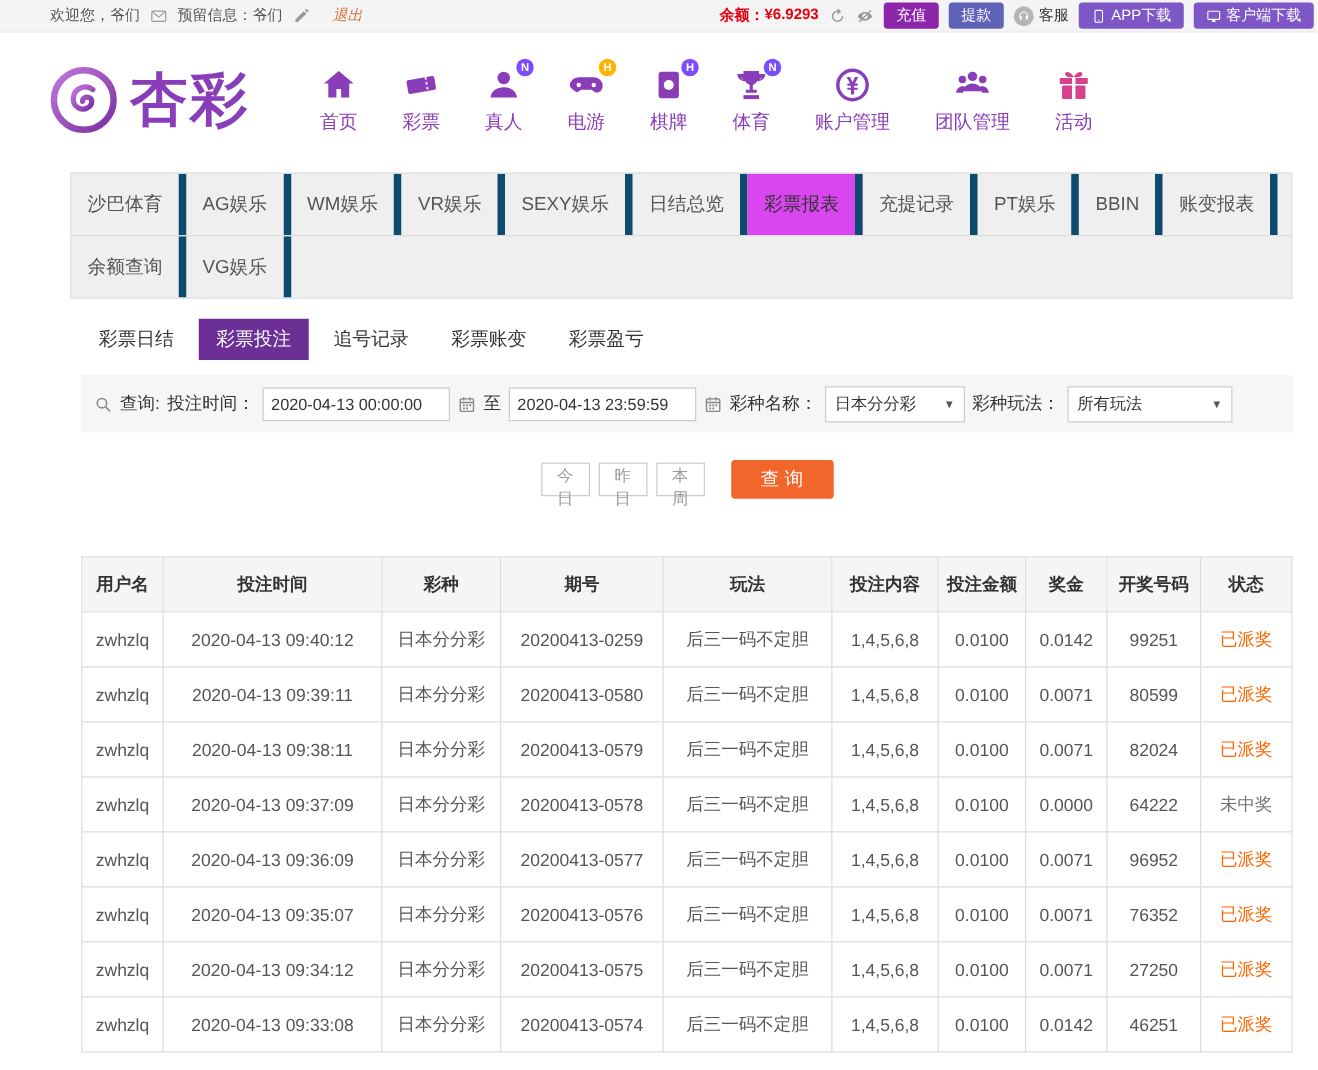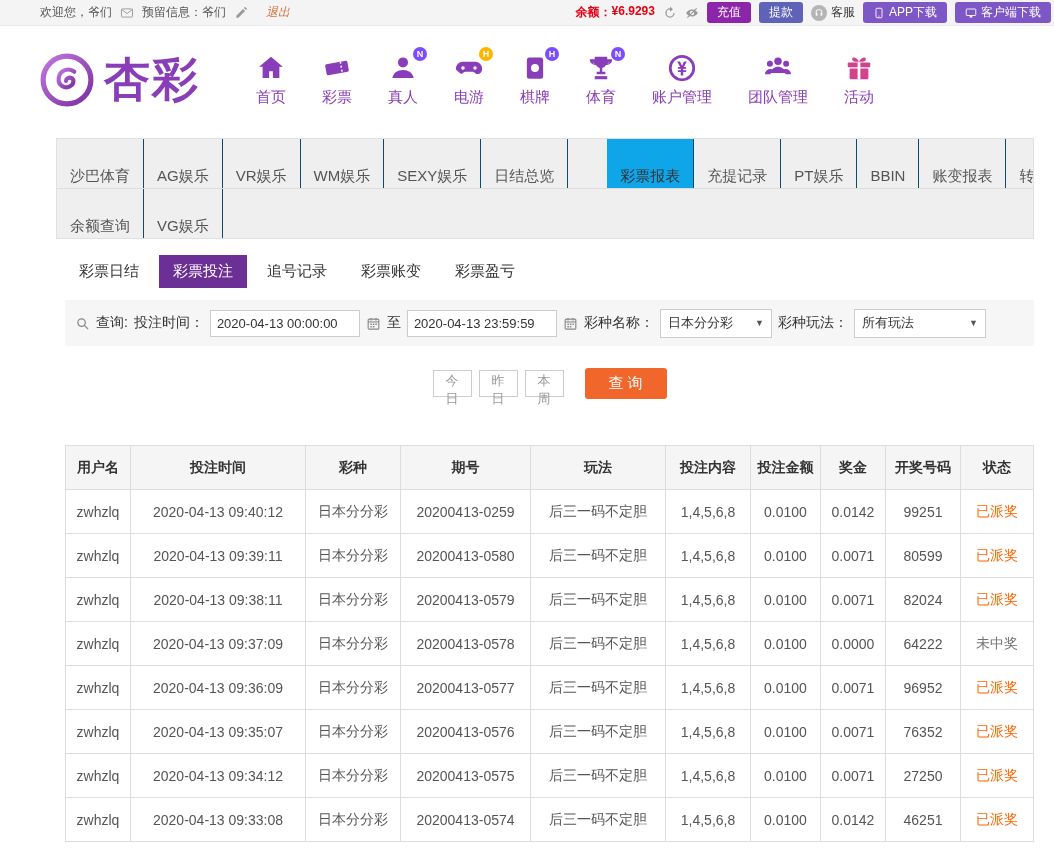--- a/index.html
+++ b/index.html
@@ -38,23 +38,23 @@
   .nav-ic{position:relative;width:30px;height:30px;color:var(--brand-purple,#8a3db8);}
   .nav-ic svg{width:30px;height:30px;}
   .badge{position:absolute;top:-6px;right:-9px;min-width:14px;height:14px;border-radius:50%;
          color:#fff;font-size:9px;font-weight:bold;display:flex;align-items:center;justify-content:center;}
   .nav-label{font-size:15px;color:var(--brand-purple,#8a3db8);white-space:nowrap;}
 
   
   .tabbar{margin:4px 20px 0 56px;border:1px solid #e0e0e0;background:#efefef;}
   .tabrow{display:flex;overflow:hidden;white-space:nowrap;}
   .tabrow + .tabrow{border-top:1px solid #ddd;}
-  .tab{padding:12px 13px;height:49px;line-height:49px;border-right:1px solid #0c4a6e;font-size:15px;
+  .tab{padding:0 13px;height:49px;line-height:49px;border-right:6px solid #0c4a6e;font-size:15px;
        color:#555;cursor:pointer;flex-shrink:0;}
-  .tab.active{background:#0ea5e9;color:#333;margin-left:39px;}
+  .tab.active{background:#d946ef;color:#333;}
 
   
   .content{margin:0 20px 0 65px;}
   .subtabs{display:flex;align-items:center;gap:6px;margin-top:16px;}
   .subtab{padding:7px 14px;font-size:15px;color:#333;cursor:pointer;white-space:nowrap;}
   .subtab.active{background:var(--active-subtab-bg,#6c2f96);color:#fff;}
 
   .searchbar{margin-top:12px;background:#f6f6f6;height:46px;display:flex;align-items:center;
              gap:6px;padding:0 10px;font-size:14px;color:#333;}
   .lbl{white-space:nowrap;}
@@ -255,22 +255,22 @@
         </span>
         <span class="nav-label">活动</span>
       </div>
     </div>
 </div>
 
 <div class="tabbar">
   <div class="tabrow" id="tabrow1">
       <span class="tab">沙巴体育</span>
       <span class="tab">AG娱乐</span>
+      <span class="tab">WM娱乐</span>
       <span class="tab">VR娱乐</span>
-      <span class="tab">WM娱乐</span>
       <span class="tab">SEXY娱乐</span>
       <span class="tab">日结总览</span>
       <span class="tab active">彩票报表</span>
       <span class="tab">充提记录</span>
       <span class="tab">PT娱乐</span>
       <span class="tab">BBIN</span>
       <span class="tab">账变报表</span>
       <span class="tab">转账报表</span>
     </div>
   <div class="tabrow" id="tabrow2">

